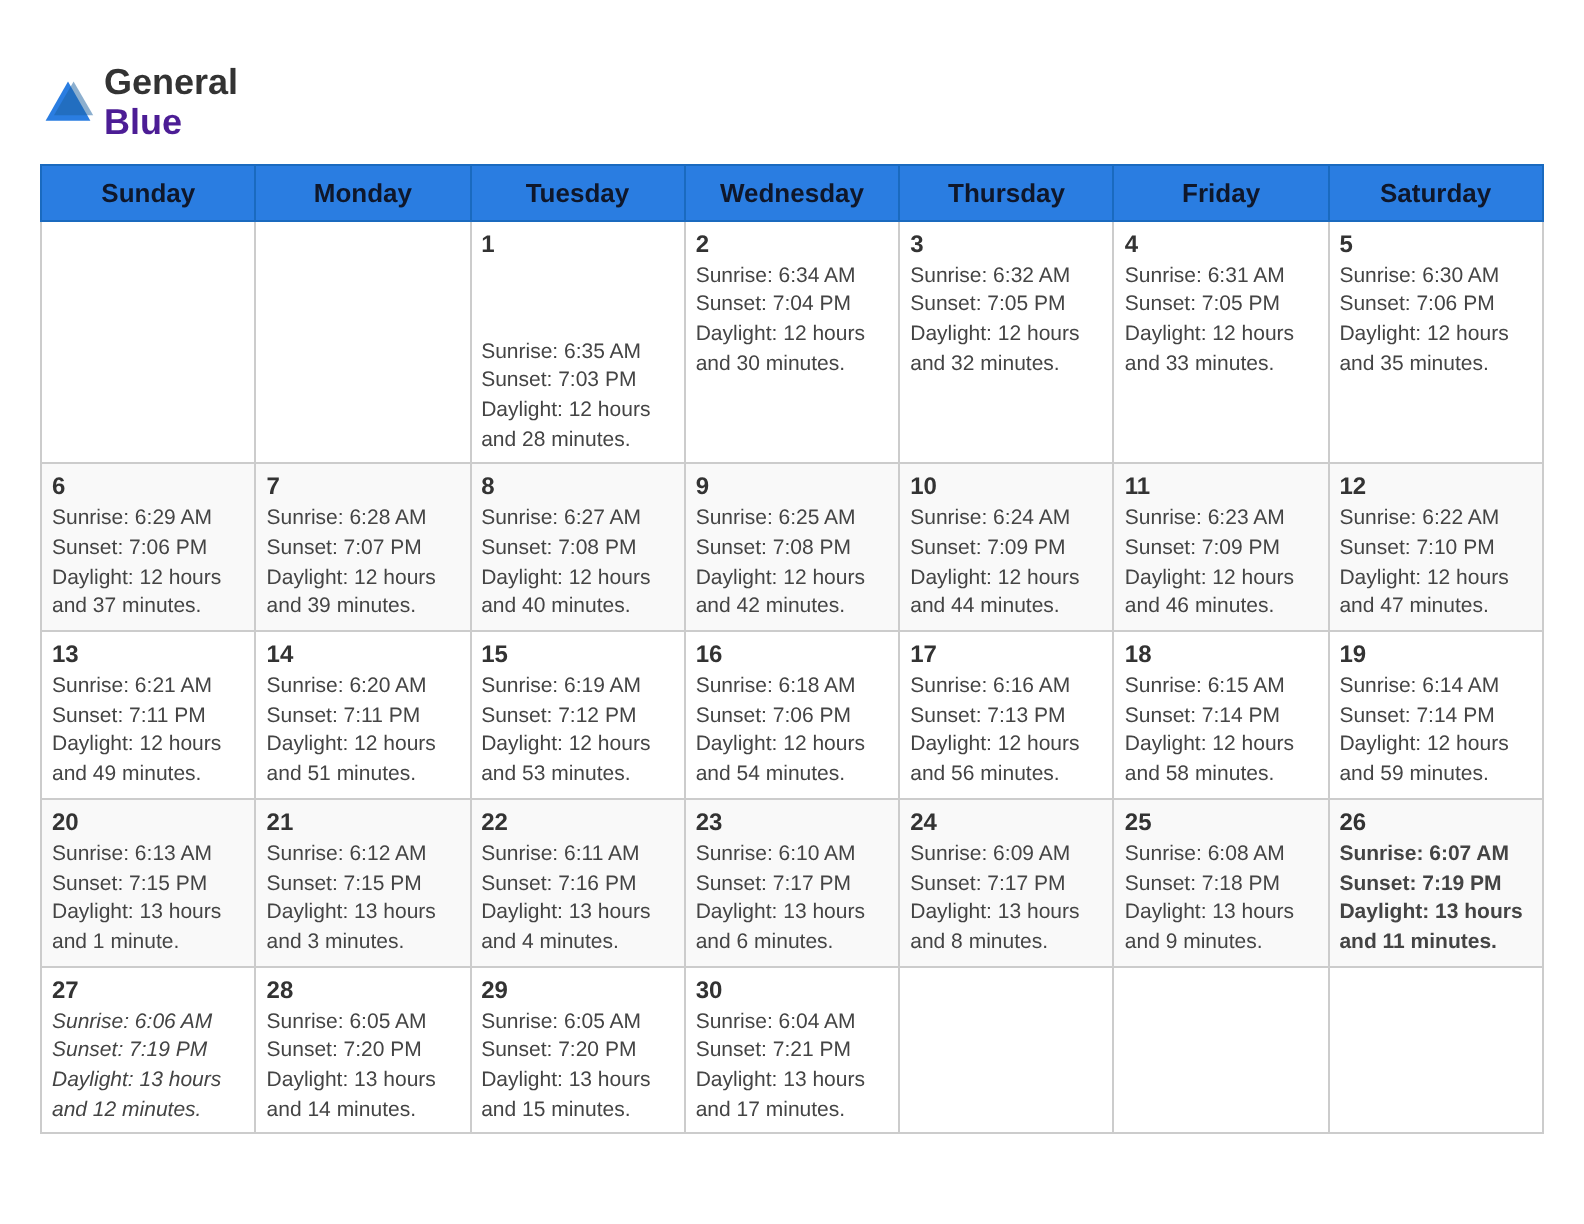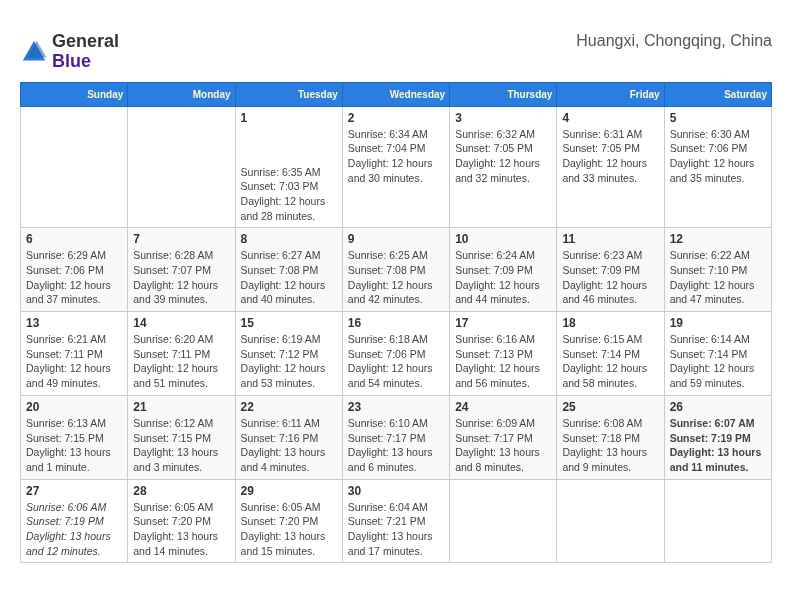--- a/index.html
+++ b/index.html
@@ -45,24 +45,24 @@
       font-size: 16px;
       color: #555;
     }
     .calendar {
       width: 100%;
       border-collapse: collapse;
       font-size: 11px;
     }
     .calendar th {
       background: #2a7de1;
-      color: #fef9c3;
+      color: #0f172a;
       padding: 6px 4px;
-      text-align: right;
-      font-size: 10px;
+      text-align: center;
+      font-size: 13px;
       font-weight: bold;
       border: 1px solid #1a6abf;
     }
     .calendar td {
       border: 1px solid #ccc;
       padding: 4px 5px;
       vertical-align: top;
       width: calc(100% / 7);
       min-height: 80px;
       background: #fff;
@@ -96,21 +96,20 @@
     <svg class="logo-icon" viewBox="0 0 40 40">
       <polygon points="20,4 36,32 4,32" fill="#2a7de1"></polygon>
       <polygon points="24,4 38,28 10,28" fill="#1a5fa0" opacity="0.5"></polygon>
     </svg>
     <div class="logo-text">
       <span class="logo-general">General</span><br>
       <span class="logo-blue">Blue</span>
     </div>
   </div>
   <div class="title-block">
-    <div class="location-title">Huangxi, Chongqing, China</div>
   </div>
 </div>
 
 <table class="calendar">
   <thead>
     <tr>
     <th>Sunday</th>
         <th>Monday</th>
         <th>Tuesday</th>
         <th>Wednesday</th>

